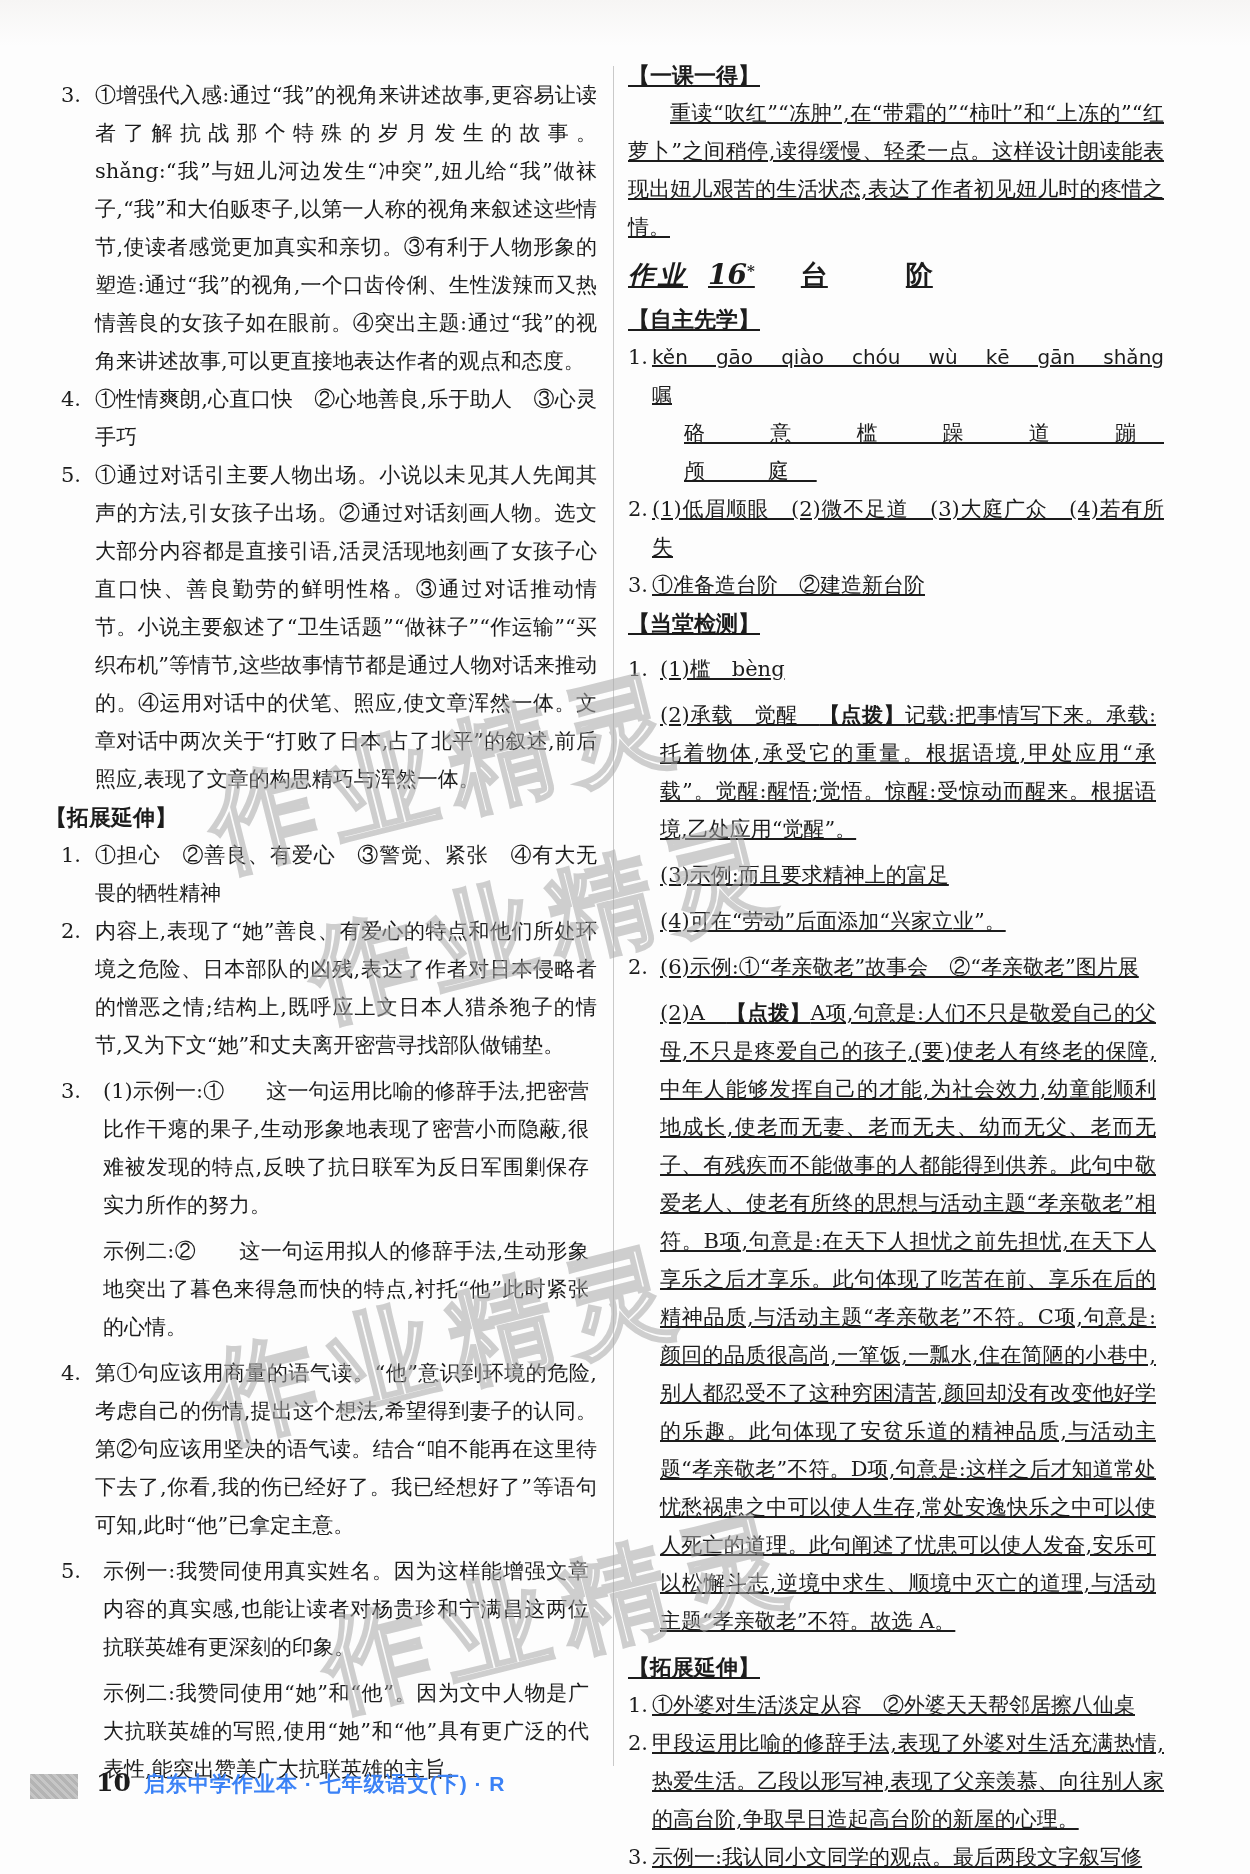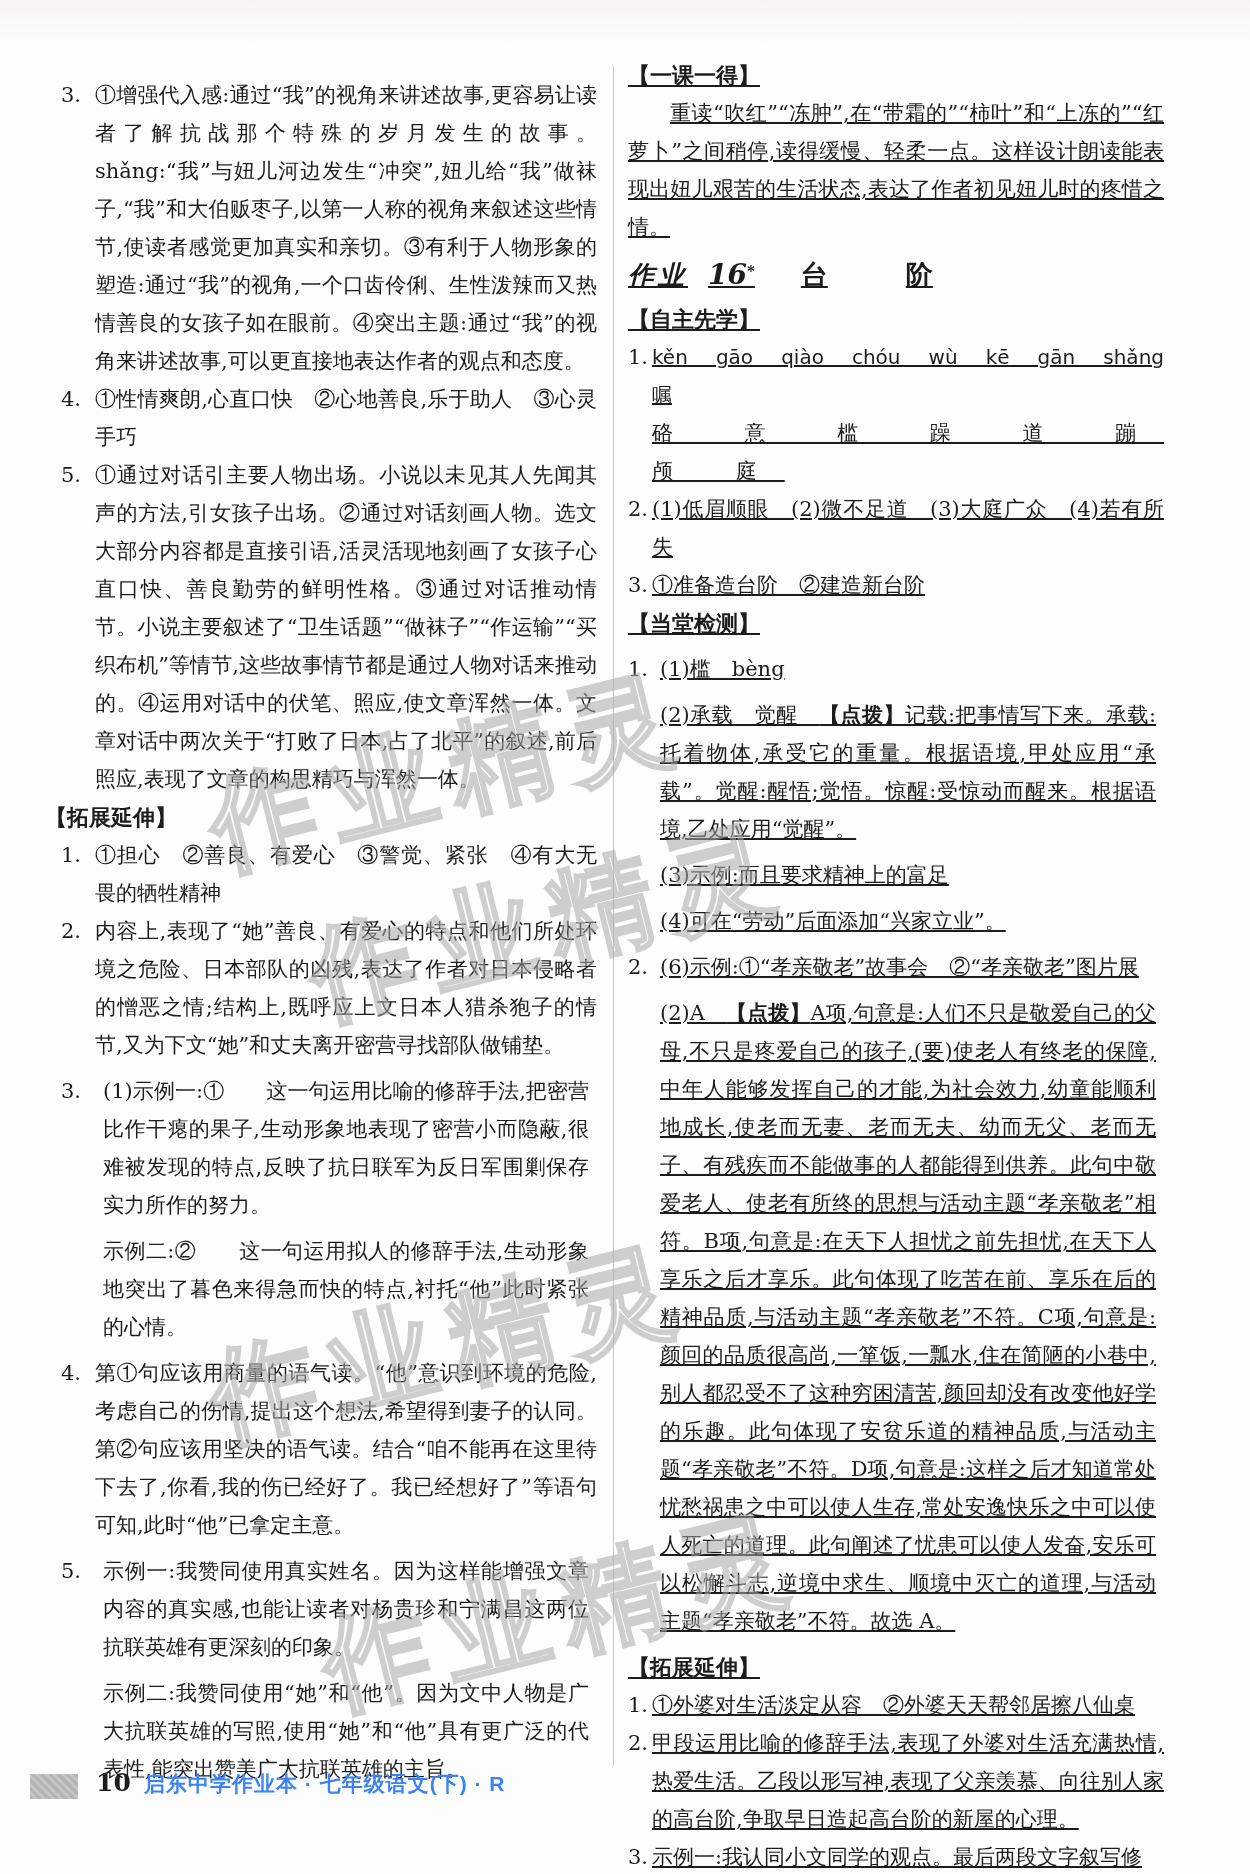--- a/index.html
+++ b/index.html
@@ -18,21 +18,21 @@
   .sec{font-weight:bold;font-size:22px;}
   p.sub{margin:8px;}
   .indent2 p, p.indent2{text-indent:2em;margin:0;}
   .lesson{margin:6px 0 4px 0;white-space:nowrap;}
   .lz{font-weight:bold;font-style:italic;font-size:26px;letter-spacing:4px;}
   .ln{font-style:italic;font-weight:bold;font-size:28px;margin-left:20px;}
   .ls{font-weight:bold;font-size:15px;vertical-align:super;}
   .lt{font-weight:bold;font-size:27px;margin-left:46px;}
   .lt2{margin-left:78px;}
   .pinyin{font-family:"DejaVu Sans","Liberation Sans",sans-serif;font-size:20px;word-spacing:18px;}
-  .hanzi{letter-spacing:28px;}
+  .hanzi{letter-spacing:28px;margin-left:32px;}
   b.dianbo{font-weight:bold;}
   .divider{position:absolute;left:613px;top:66px;width:1px;height:1700px;background:#c9c9c9;z-index:0;}
   .wm{position:absolute;font-weight:bold;font-size:106px;letter-spacing:16px;color:transparent;
       -webkit-text-stroke:2.5px #a9a9a9;opacity:.55;transform:rotate(-14deg);
       white-space:nowrap;z-index:2;pointer-events:none;}
   .wm1{left:205px;top:700px;}
   .wm2{left:305px;top:850px;}
   .wm3{left:205px;top:1272px;}
   .wm4{left:318px;top:1540px;}
   .footer{position:absolute;left:16px;top:1768px;width:1030px;height:40px;z-index:3;text-align:center;}

